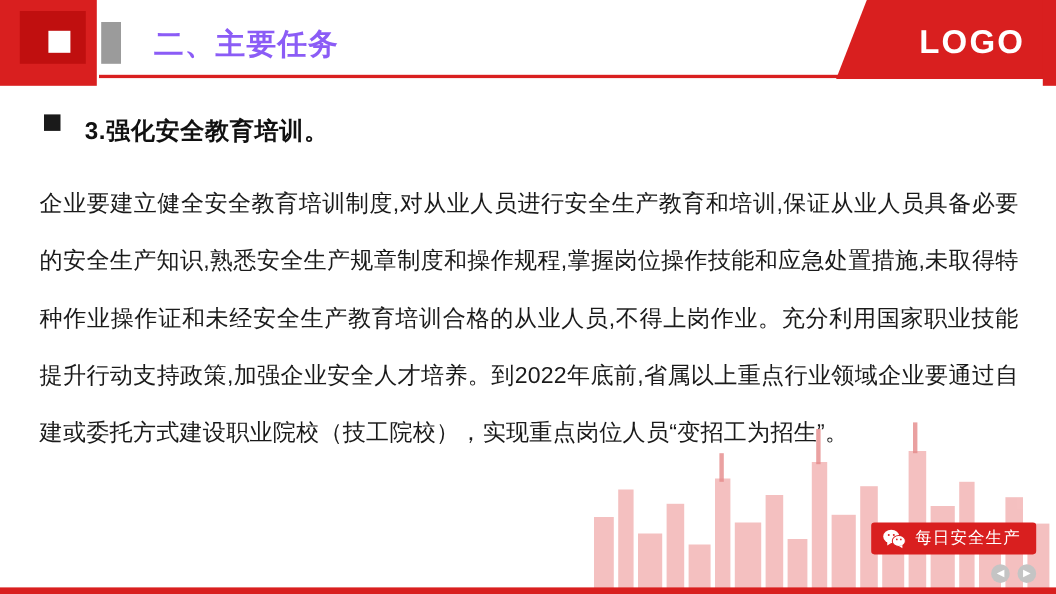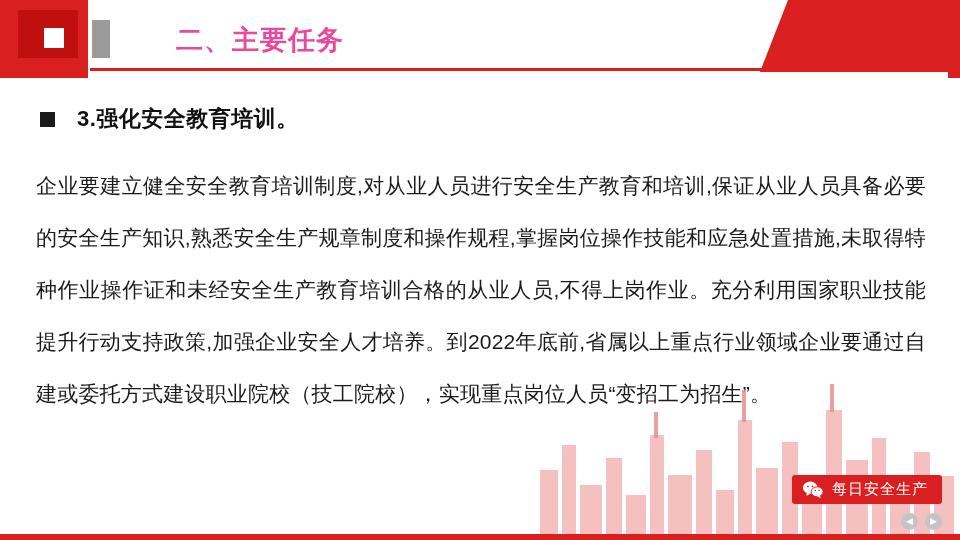--- a/index.html
+++ b/index.html
@@ -49,24 +49,23 @@
     top: 20px; left: 92px;
     width: 18px;
     height: 38px;
     background: #9b9b9b;
   }
   .hdr-title {
     position: absolute;
     top: 22px; left: 140px;
     font-size: 27px;
     font-weight: bold;
-    color: #ec4899;
+    color: #8b5cf6;
     letter-spacing: 1px;
     white-space: nowrap;
-    margin-left: 36px;
   }
   .hdr-underline {
     position: absolute;
     top: 68px; left: 90px;
     width: 800px;
     height: 3px;
     background: #d91f1f;
   }
   .hdr-red-right {
     position: absolute;
@@ -91,21 +90,21 @@
     height: 78px;
     background: #d91f1f;
   }
 
   
   .bullet-row {
     position: absolute;
     top: 104px;
     left: 40px;
     display: flex;
-    align-items: center;
+    align-items: flex-start;
   }
   .bullet-square {
     width: 15px;
     height: 15px;
     background: #1a1a1a;
     margin-right: 22px;
   }
   .bullet-title {
     font-size: 22px;
     font-weight: bold;
@@ -193,20 +192,21 @@
 <div class="slide">
 
   <div class="header">
     <div class="hdr-red-left"></div>
     <div class="hdr-red-left-inner"></div>
     <div class="hdr-white-sq"></div>
     <div class="hdr-grey-bar"></div>
     <div class="hdr-title">二、主要任务</div>
     <div class="hdr-underline"></div>
     <div class="hdr-red-right"></div>
+    <div class="hdr-logo">LOGO</div>
     <div class="hdr-red-thin"></div>
   </div>
 
   <div class="bullet-row">
     <div class="bullet-square"></div>
     <div class="bullet-title">3.强化安全教育培训。</div>
   </div>
 
   <div class="body-text">企业要建立健全安全教育培训制度,对从业人员进行安全生产教育和培训,保证从业人员具备必要的安全生产知识,熟悉安全生产规章制度和操作规程,掌握岗位操作技能和应急处置措施,未取得特种作业操作证和未经安全生产教育培训合格的从业人员,不得上岗作业。充分利用国家职业技能提升行动支持政策,加强企业安全人才培养。到2022年底前,省属以上重点行业领域企业要通过自建或委托方式建设职业院校（技工院校），实现重点岗位人员“变招工为招生”。</div>
 

